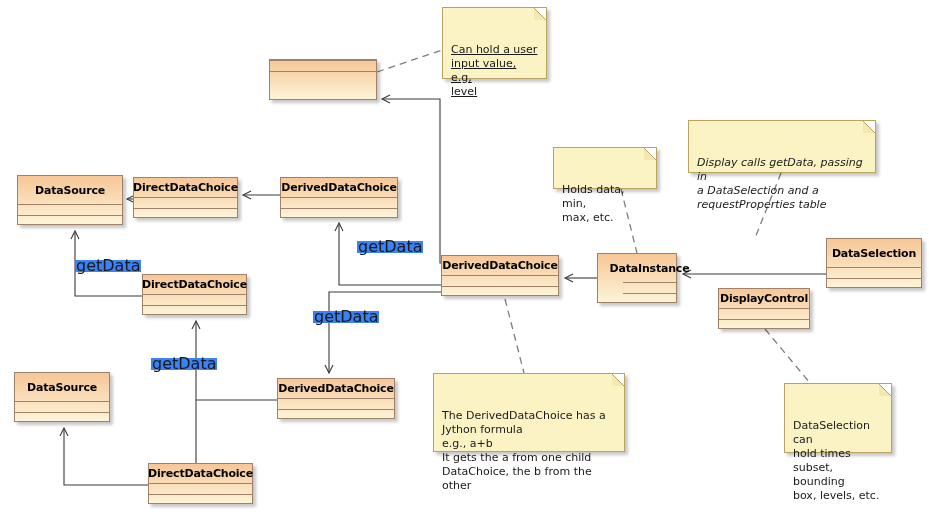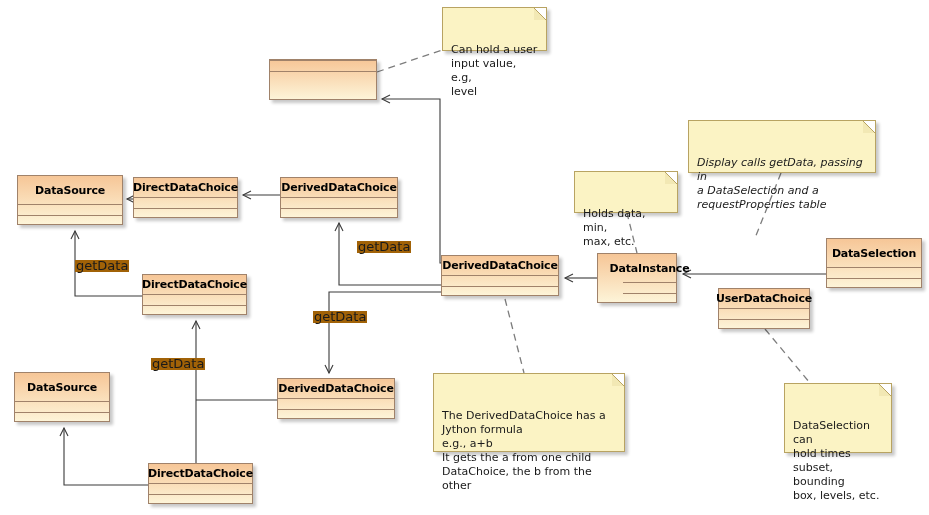--- a/index.html
+++ b/index.html
@@ -73,25 +73,25 @@
     position: absolute;
     left: 0;
     top: 0;
     width: 929px;
     height: 515px;
     z-index: 2;
     pointer-events: none;
   }
   .edge-label {
     position: absolute;
-    font-size: 13px;
+    font-size: 16px;
     color: #1a1a1a;
     line-height: 12px;
     white-space: nowrap;
-    background: #a16207;
+    background: #3b82f6;
     padding: 0 1px;
     z-index: 4;
   }
 </style>
 </head>
 <body>
 
 <div id="canvas">
 
   <svg class="edge-svg" viewBox="0 0 929 515">
@@ -184,21 +184,21 @@
     <div class="uml-compartment" style="height:11px;"></div>
   </div>
 
   <div class="uml-class" style="left:826px; top:238px; width:96px; height:50px;">
     <div class="uml-title" style="height:28px;">DataSelection</div>
     <div class="uml-compartment" style="height:11px;"></div>
     <div class="uml-compartment" style="height:11px;"></div>
   </div>
 
   <div class="uml-class" style="left:718px; top:288px; width:92px; height:41px;">
-    <div class="uml-title" style="height:19px;">UserDataChoice</div>
+    <div class="uml-title" style="height:19px;">DisplayControl</div>
     <div class="uml-compartment" style="height:11px;"></div>
     <div class="uml-compartment" style="height:11px;"></div>
   </div>
 
   <div class="uml-class" style="left:14px; top:372px; width:96px; height:50px;">
     <div class="uml-title" style="height:28px;">DataSource</div>
     <div class="uml-compartment" style="height:11px;"></div>
     <div class="uml-compartment" style="height:11px;"></div>
   </div>
 
@@ -207,28 +207,28 @@
     <div class="uml-compartment" style="height:11px;"></div>
     <div class="uml-compartment" style="height:11px;"></div>
   </div>
 
   <div class="uml-class" style="left:148px; top:463px; width:105px; height:41px;">
     <div class="uml-title" style="height:19px;">DirectDataChoice</div>
     <div class="uml-compartment" style="height:11px;"></div>
     <div class="uml-compartment" style="height:11px;"></div>
   </div>
 
-  <div class="uml-note" style="left:442px; top:7px; width:105px; height:44px;">
+  <div class="uml-note" style="left:442px; top:7px; width:105px; height:72px;text-decoration:underline;">
     <div class="note-fold"></div>
     <span>Can hold a user
 input value, e.g,
 level</span>
   </div>
 
-  <div class="uml-note" style="left:574px; top:147px; width:104px; height:42px;margin-top:24px;">
+  <div class="uml-note" style="left:553px; top:147px; width:104px; height:42px;">
     <div class="note-fold"></div>
     <span>Holds data, min,
 max, etc.</span>
   </div>
 
   <div class="uml-note" style="left:688px; top:120px; width:188px; height:53px;font-style:italic;">
     <div class="note-fold"></div>
     <span>Display calls getData, passing in
 a DataSelection and a
 requestProperties table</span>

